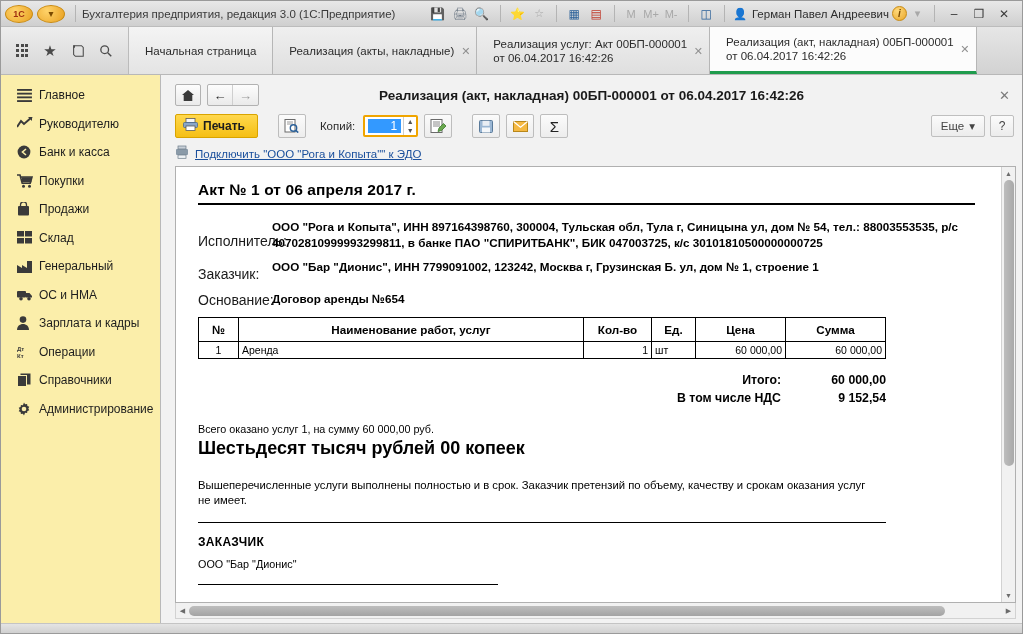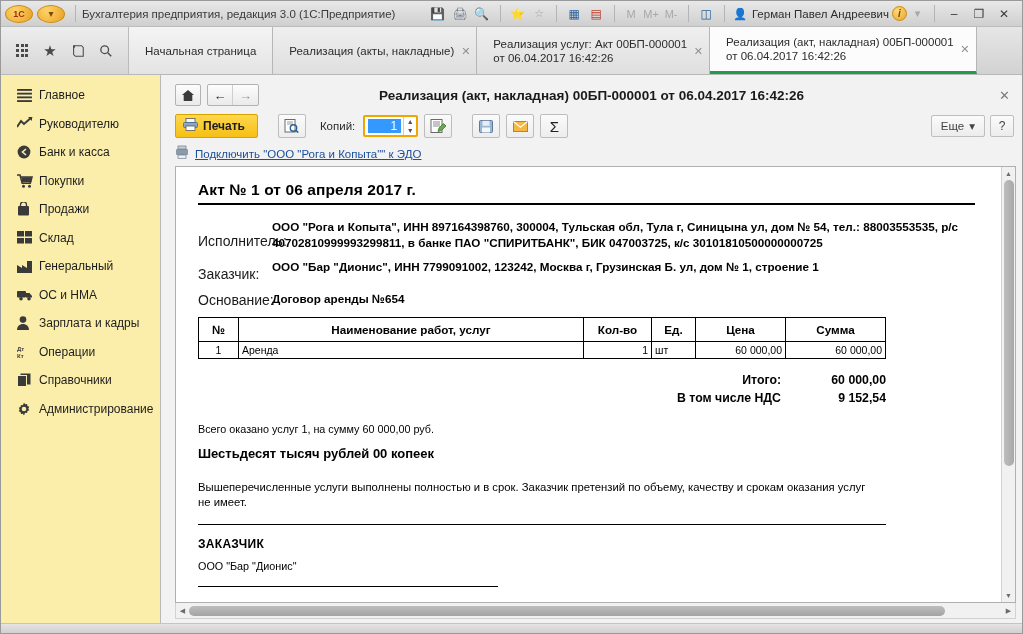--- a/index.html
+++ b/index.html
@@ -222,21 +222,21 @@
   td.c-name { text-align:left; }
   td.c-qty, td.c-price, td.c-sum { text-align:right; }
   td.c-unit { text-align:left; }
 
   .totals { width:688px; margin-top:14px; font-size:12px; }
   .totrow { display:flex; justify-content:flex-end; align-items:baseline; margin-bottom:4px;}
   .totrow .tl { font-weight:bold; font-size:12.3px; }
   .totrow .tv { font-weight:bold; font-size:12.3px; width:105px; text-align:right; }
 
   .summary-small { font-size:10.8px; margin-top:18px; }
-  .summary-big { font-size:13px; font-weight:bold; margin-top:11px; }
+  .summary-big { font-size:18px; font-weight:bold; margin-top:3px; }
   .clause { font-size:11.3px; margin-top:19px; line-height:15px; width:670px;}
   .sep2 { border-bottom:1.5px solid #000; width:688px; margin-top:14px; }
   .signs { display:flex; margin-top:12px; width:688px; }
   .signcol { width:50%; }
   .signcol h4 { margin:0 0 9px 0; font-size:12px; font-weight:bold; letter-spacing:0.3px;}
   .signcol p { margin:0; font-size:10.8px; }
   .signline { border-bottom:1.3px solid #000; height:1px; margin-top:14px; width:300px; }
 
   
   .vscroll {

